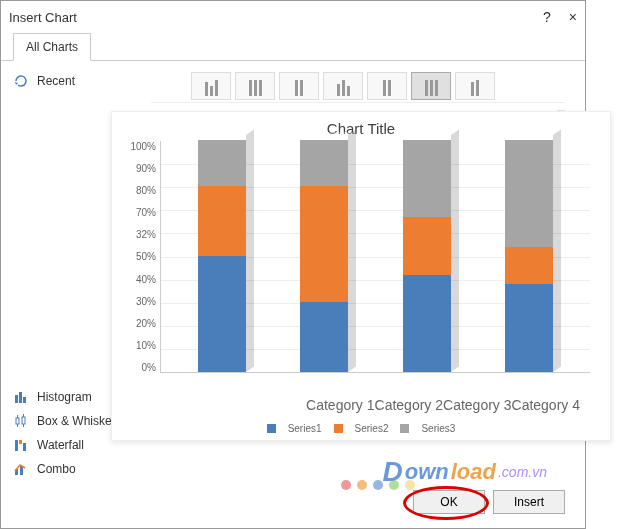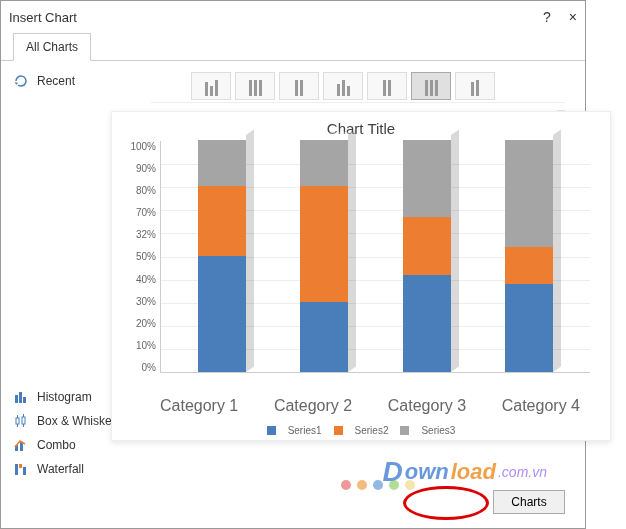--- a/index.html
+++ b/index.html
@@ -27,21 +27,21 @@
   .chart-body { display: flex; height: 250px; padding: 0 20px 0 10px; }
   .yaxis { display: flex; flex-direction: column; justify-content: space-between; font-size: 10px; color: #666; text-align: right; width: 38px; padding: 0 4px 18px 0; }
   .plot { flex: 1; position: relative; border-left: 1px solid #ccc; border-bottom: 1px solid #ccc; display: flex; align-items: flex-end; justify-content: space-around; padding: 0 10px 0 10px; height: 232px; }
   .gridlines { position: absolute; left: 0; right: 0; top: 0; bottom: 0; }
   .gridline { position: absolute; left: 0; right: 0; height: 1px; background: #eee; }
   .barwrap { display: flex; flex-direction: column; justify-content: flex-end; height: 100%; position: relative; }
   .barstack { width: 48px; display: flex; flex-direction: column-reverse; position: relative; }
   .barstack .seg { width: 100%; }
   .barstack::after { content: ''; position: absolute; right: -8px; top: -5px; width: 8px; height: calc(100% + 5px); background: rgba(0,0,0,0.15); transform: skewY(-35deg); transform-origin: top left; }
   .barstack::before { content: ''; position: absolute; top: -8px; left: 4px; width: 48px; height: 8px; background: rgba(255,255,255,0.3); transform: skewX(-45deg); }
-  .xaxis { display: flex; justify-content: space-between; font-size: 16px; color: #666; padding: 6px 30px 0 48px; }
+  .xaxis { display: flex; justify-content: flex-end; font-size: 14px; color: #666; padding: 6px 30px 0 48px; }
   .legend { display: flex; justify-content: center; gap: 12px; font-size: 10px; color: #666; padding-top: 10px; }
   .legend .item { display: flex; align-items: center; gap: 12px; }
   .legend .sw { width: 9px; height: 9px; }
   .c1 { background: #4a7ebb; }
   .c2 { background: #ed7d31; }
   .c3 { background: #a5a5a5; }
   .three-d-icon { position: absolute; top: 48px; right: 16px; width: 30px; height: 38px; }
   .buttons { position: absolute; bottom: 14px; right: 20px; display: flex; gap: 8px; }
   .btn { width: 72px; height: 24px; font-size: 12px; border: 1px solid #aaa; background: #f0f0f0; cursor: pointer; display: flex; align-items: center; justify-content: center; }
   .ok-ring { position: absolute; border: 3px solid #d00; border-radius: 50%; width: 86px; height: 34px; bottom: 8px; right: 96px; pointer-events: none; }
@@ -101,36 +101,36 @@
                 <rect x="9" y="4" width="3" height="7" fill="none" stroke="#4a7ebb"></rect>
                 <line x1="10.5" y1="1" x2="10.5" y2="4" stroke="#4a7ebb"></line>
                 <line x1="10.5" y1="11" x2="10.5" y2="14" stroke="#4a7ebb"></line>
               </svg>
           </span>
           <span>Box &amp; Whisker</span>
         </div>
         <div class="item">
           <span class="icon">
             <svg width="16" height="16">
+                <rect x="2" y="3" width="3" height="11" fill="#4a7ebb"></rect>
+                <rect x="6" y="3" width="3" height="4" fill="#ed7d31"></rect>
+                <rect x="10" y="6" width="3" height="8" fill="#4a7ebb"></rect>
+              </svg>
+          </span>
+          <span>Waterfall</span>
+        </div>
+        <div class="item">
+          <span class="icon">
+            <svg width="16" height="16">
                 <rect x="2" y="8" width="3" height="6" fill="#4a7ebb"></rect>
                 <rect x="7" y="5" width="3" height="9" fill="#4a7ebb"></rect>
                 <path d="M2 10 L7 4 L12 7" fill="none" stroke="#ed7d31" stroke-width="1.5"></path>
               </svg>
           </span>
           <span>Combo</span>
-        </div>
-        <div class="item">
-          <span class="icon">
-            <svg width="16" height="16">
-                <rect x="2" y="3" width="3" height="11" fill="#4a7ebb"></rect>
-                <rect x="6" y="3" width="3" height="4" fill="#ed7d31"></rect>
-                <rect x="10" y="6" width="3" height="8" fill="#4a7ebb"></rect>
-              </svg>
-          </span>
-          <span>Waterfall</span>
         </div>
       </div>
     </div>
 
     <div class="content">
       <div class="thumbrow">
         <div class="thumb">
             <span class="mini" style="height:14px"></span>
             <span class="mini" style="height:10px"></span>
             <span class="mini" style="height:16px"></span>
@@ -267,16 +267,17 @@
     <span class="dot" style="background:#ec5"></span>
   </div>
   <div class="watermark">
     <span class="d">D</span>
       <span class="own">own</span>
       <span class="load">load</span>
       <span class="ext">.com.vn</span>
   </div>
 
   <div class="buttons">
-    <div class="btn">Charts</div>
+    <div class="btn">OK</div>
+    <div class="btn">Insert</div>
   </div>
   <div class="ok-ring"></div>
 </div>
 
 </body></html>

